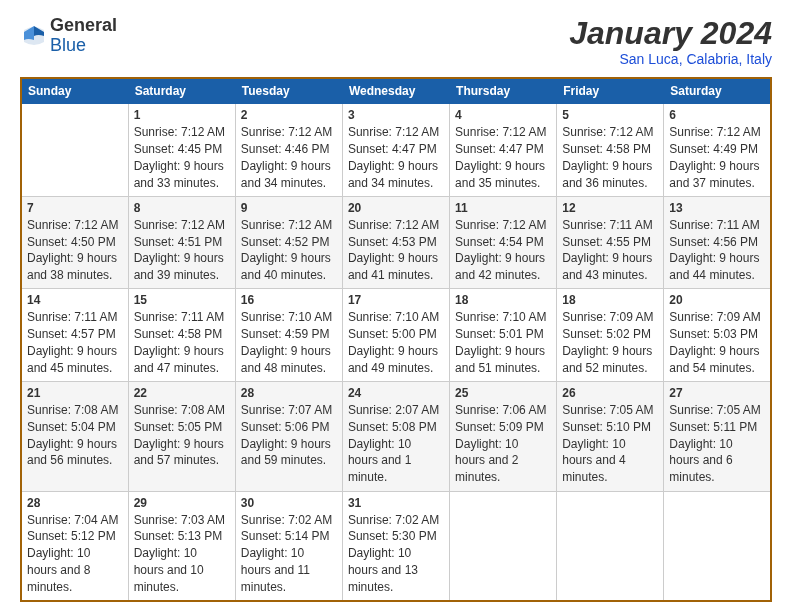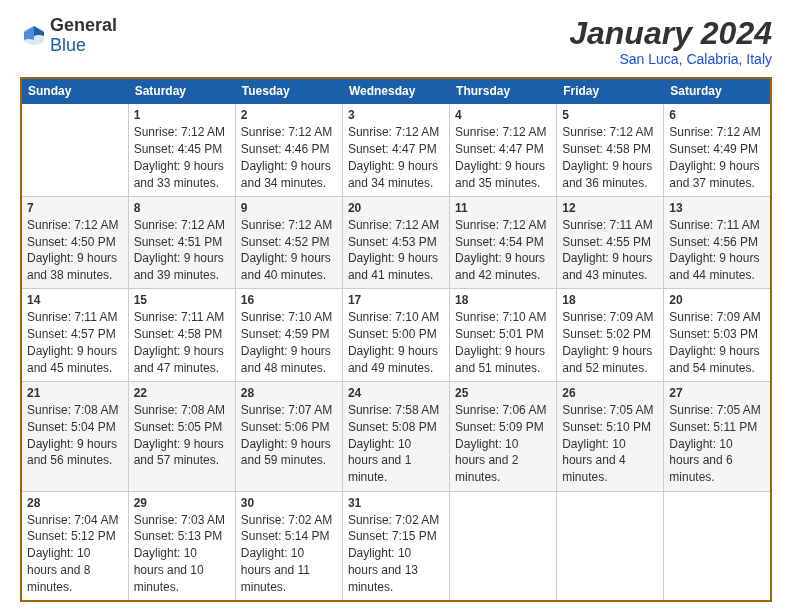--- a/index.html
+++ b/index.html
@@ -308,21 +308,21 @@
           </td>
           <td>
             <span class="day-number">28</span>
             <div class="day-info">Sunrise: 7:07 AM
 Sunset: 5:06 PM
 Daylight: 9 hours
 and 59 minutes.</div>
           </td>
           <td>
             <span class="day-number">24</span>
-            <div class="day-info">Sunrise: 7:58 AM
+            <div class="day-info">Sunrise: 2:07 AM
 Sunset: 5:08 PM
 Daylight: 10 hours
 and 1 minute.</div>
           </td>
           <td>
             <span class="day-number">25</span>
             <div class="day-info">Sunrise: 7:06 AM
 Sunset: 5:09 PM
 Daylight: 10 hours
 and 2 minutes.</div>
@@ -360,21 +360,21 @@
           <td>
             <span class="day-number">30</span>
             <div class="day-info">Sunrise: 7:02 AM
 Sunset: 5:14 PM
 Daylight: 10 hours
 and 11 minutes.</div>
           </td>
           <td>
             <span class="day-number">31</span>
             <div class="day-info">Sunrise: 7:02 AM
-Sunset: 7:15 PM
+Sunset: 5:30 PM
 Daylight: 10 hours
 and 13 minutes.</div>
           </td>
           <td class="empty-cell"></td>
           <td class="empty-cell"></td>
           <td class="empty-cell"></td>
         </tr>
       </tbody>
   </table>
 </div>

